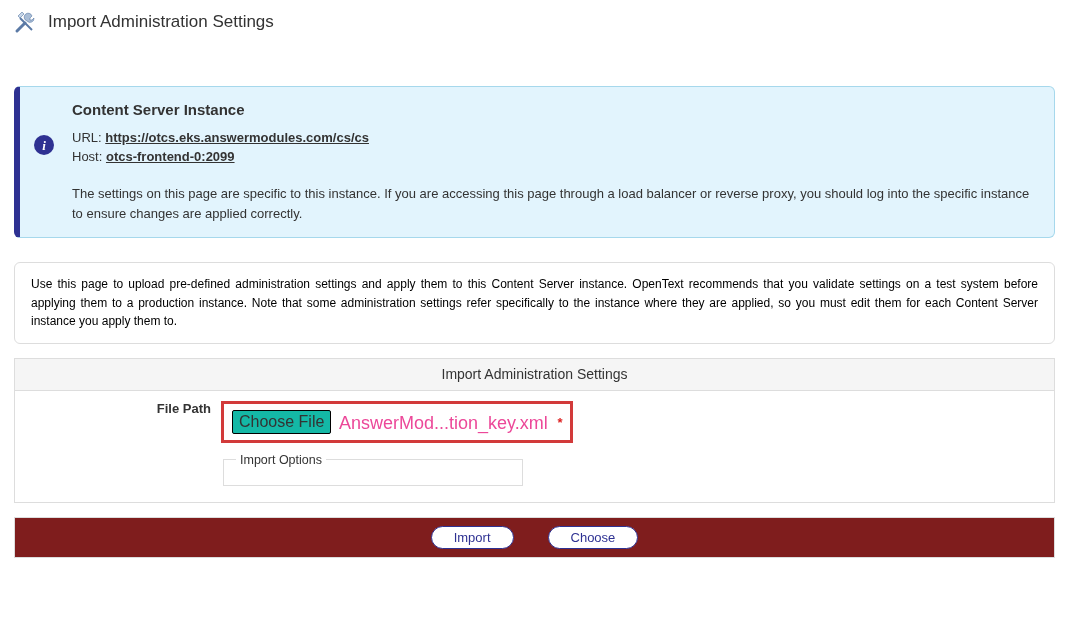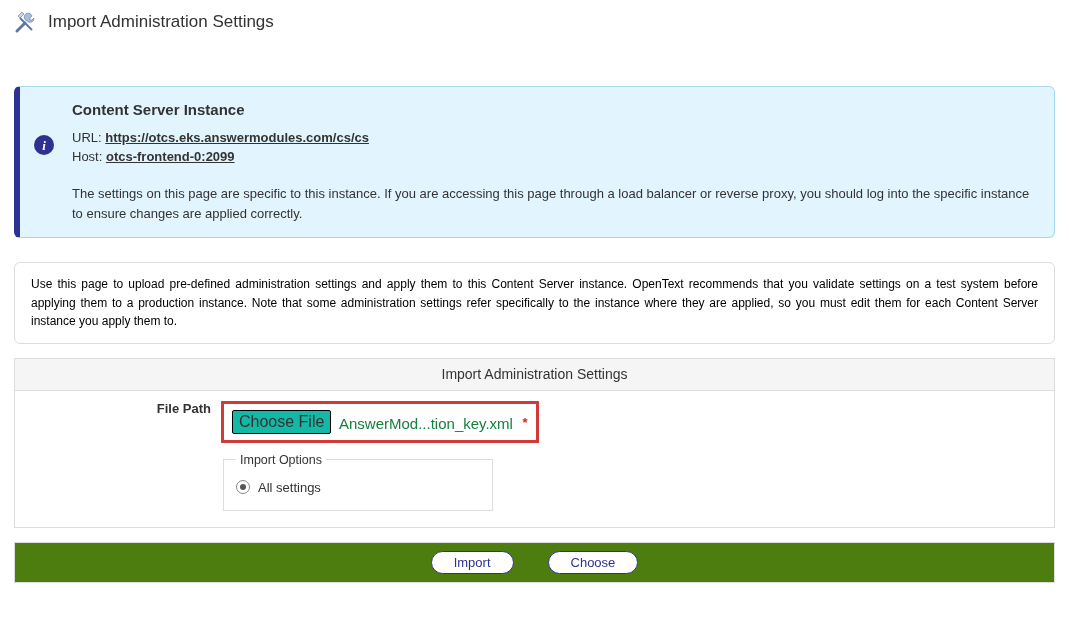--- a/index.html
+++ b/index.html
@@ -103,26 +103,26 @@
   .choose-btn {
     border: 1px solid #000;
     background: #14b8a6;
     padding: 2px 6px;
     font-size: 16px;
     border-radius: 2px;
     display: inline-block;
     margin-right: 4px;
     cursor: pointer;
   }
-  .file-name { font-size: 15px; color: #15803d; vertical-align: middle; }
+  .file-name { font-size: 18px; color: #ec4899; vertical-align: middle; }
   .req-star { color: #d22; font-weight: bold; margin-left: 6px; }
   fieldset.import-options {
     border: 1px solid #ddd;
     padding: 8px 20px 10px 12px;
-    width: 270px;
+    width: 300px;
   }
   fieldset.import-options legend {
     padding: 0 4px;
     font-size: 12.5px;
     color: #333;
   }
   .radio-row {
     display: flex; align-items: center;
     gap: 8px;
     margin: 5px 0;
@@ -134,21 +134,21 @@
     background: #fff;
     cursor: pointer;
   }
   .radio-ring.checked::after {
     content: ""; position: absolute; left: 3px; top: 3px;
     width: 6px; height: 6px; background: #555; border-radius: 50%;
   }
   .action-bar {
     margin-top: 14px;
     border: 1px solid #ddd;
-    background: #4d7c0f;
+    background: #7f1d1d;
     padding: 8px 6px;
     display: flex;
     justify-content: center;
     gap: 34px;
   }
   .pill-btn {
     border: 1.5px solid #2e3192;
     color: #2e3192;
     background: #fff;
     border-radius: 14px;
@@ -200,24 +200,20 @@
     <div class="form-row">
       <div class="form-label">File Path</div>
       <div class="form-field">
         <div class="file-highlight">
           <span class="choose-btn">Choose File</span>
           <span class="file-name">AnswerMod...tion_key.xml</span>
           <span class="req-star">*</span>
         </div>
         <fieldset class="import-options">
           <legend>Import Options</legend>
-          <div class="radio-row">
-            <span class="radio-ring checked"></span>
-            <span>All settings</span>
-          </div>
         </fieldset>
       </div>
     </div>
   </div>
 
   <div class="action-bar">
     <button class="pill-btn">Import</button>
     <button class="pill-btn">Choose</button>
   </div>
 </div>

